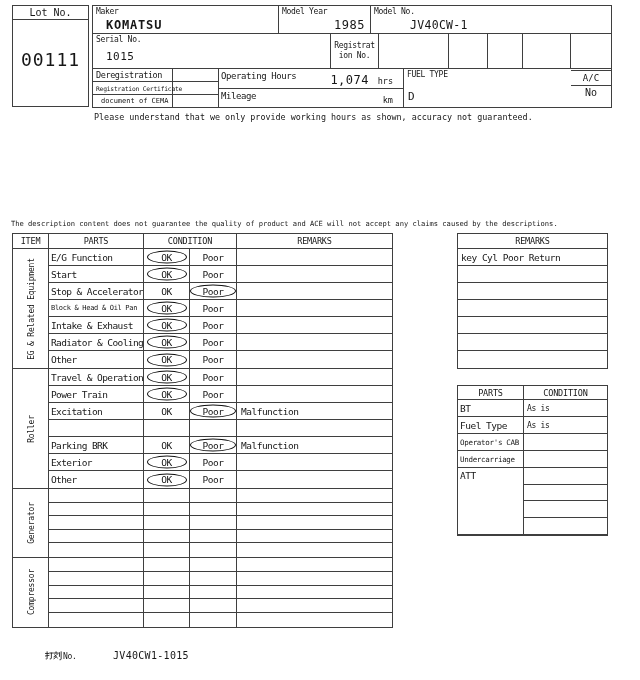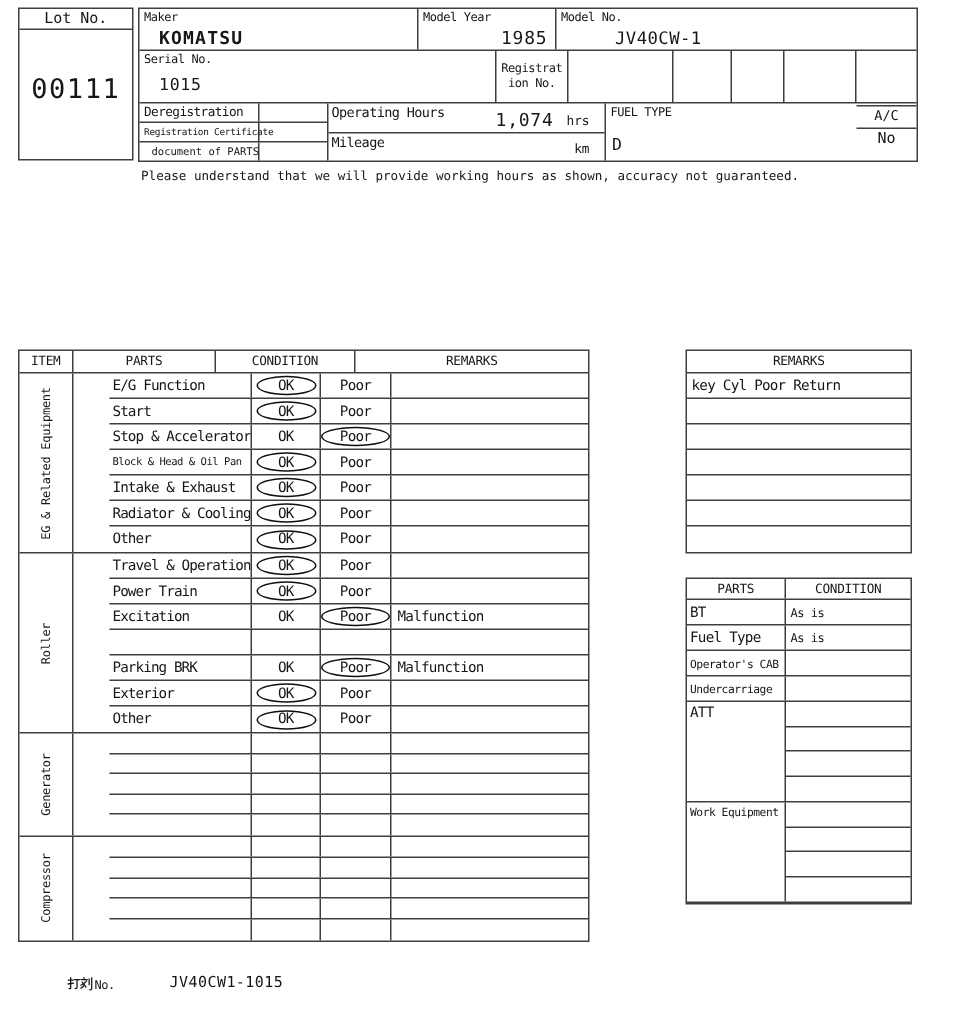--- a/index.html
+++ b/index.html
@@ -60,21 +60,21 @@
   
   .notice1{position:absolute;left:94px;top:112px;font-size:8.4px;white-space:nowrap;}
   .notice2{position:absolute;left:11px;top:219px;font-size:7.1px;white-space:nowrap;}
 
   
   .main-table{position:absolute;left:12px;top:233px;width:381px;border:1px solid var(--bc);}
   .mt-header{display:flex;height:15px;border-bottom:1px solid var(--bc);font-size:8.5px;}
   .mt-h{border-right:1px solid var(--bc);display:flex;align-items:center;justify-content:center;letter-spacing:-0.2px;}
   .mth-item{width:36px;}.mth-parts{width:95px;}.mth-cond{width:93px;}
   .mth-rem{flex:1;border-right:none;}
-  .group{display:flex;border-bottom:1px solid var(--bc);gap:24px;}
+  .group{display:flex;border-bottom:1px solid var(--bc);}
   .group:last-child{border-bottom:none;}
   .group-label{width:36px;border-right:1px solid var(--bc);position:relative;}
   .group-label span{position:absolute;left:50%;top:50%;transform:translate(-50%,-50%) rotate(-90deg);
                     font-size:8px;letter-spacing:-0.2px;white-space:nowrap;}
   .rows{flex:1;}
   .mrow{display:flex;border-bottom:1px solid var(--bc);}
   .rows .mrow:last-child{border-bottom:none;}
   .h17{height:17px;}.hgen{height:13.6px;}.hcomp{height:13.8px;}
   .cell{display:flex;align-items:center;}
   .c-part{width:95px;border-right:1px solid var(--bc);padding-left:2px;font-size:9.5px;
@@ -167,21 +167,21 @@
       <div class="hcell cell-dereg">
         <div class="dereg-row">
           <div class="dereg-label">Deregistration</div>
           <div class="dereg-empty"></div>
         </div>
         <div class="dereg-row">
           <div class="dereg-label">Registration Certificate</div>
           <div class="dereg-empty"></div>
         </div>
         <div class="dereg-row">
-          <div class="dereg-label">document of PARTS</div>
+          <div class="dereg-label">document of CEMA</div>
           <div class="dereg-empty"></div>
         </div>
       </div>
       <div class="hcell cell-oper">
         <div class="oper-a">
           <div class="oper-label">Operating Hours</div>
           <div class="oper-value">1,074</div>
           <div class="oper-unit">hrs</div>
         </div>
         <div class="oper-b">
@@ -189,21 +189,22 @@
           <div class="mile-unit">km</div>
         </div>
       </div>
       <div class="hcell cell-fuel">
         <div class="hlabel">FUEL TYPE</div>
         <div class="fuel-value">D</div>
       </div>
     </div>
   </div>
 
-  <div class="notice1">Please understand that we will provide working hours as shown, accuracy not guaranteed.</div>
+  <div class="notice1">Please understand that we only provide working hours as shown, accuracy not guaranteed.</div>
+  <div class="notice2">The description content does not guarantee the quality of product and ACE will not accept any claims caused by the descriptions.</div>
 
   <div class="main-table">
     <div class="mt-header">
       <div class="mt-h mth-item">ITEM</div>
       <div class="mt-h mth-parts">PARTS</div>
       <div class="mt-h mth-cond">CONDITION</div>
       <div class="mt-h mth-rem">REMARKS</div>
     </div>
     <div id="mt-body">
         <div class="group">
@@ -475,29 +476,20 @@
         <div class="spec-row">
           <div class="spec-label small">Operator's CAB</div>
           <div class="spec-cond"></div>
         </div>
         <div class="spec-row">
           <div class="spec-label small">Undercarriage</div>
           <div class="spec-cond"></div>
         </div>
         <div class="spec-block">
           <div class="spec-label">ATT</div>
-          <div class="spec-subs">
-            <div class="spec-sub"></div>
-            <div class="spec-sub"></div>
-            <div class="spec-sub"></div>
-            <div class="spec-sub"></div>
-          </div>
-        </div>
-        <div class="spec-block">
-          <div class="spec-label small">Work Equipment</div>
           <div class="spec-subs">
             <div class="spec-sub"></div>
             <div class="spec-sub"></div>
             <div class="spec-sub"></div>
             <div class="spec-sub"></div>
           </div>
         </div>
       </div>
   </div>
 

